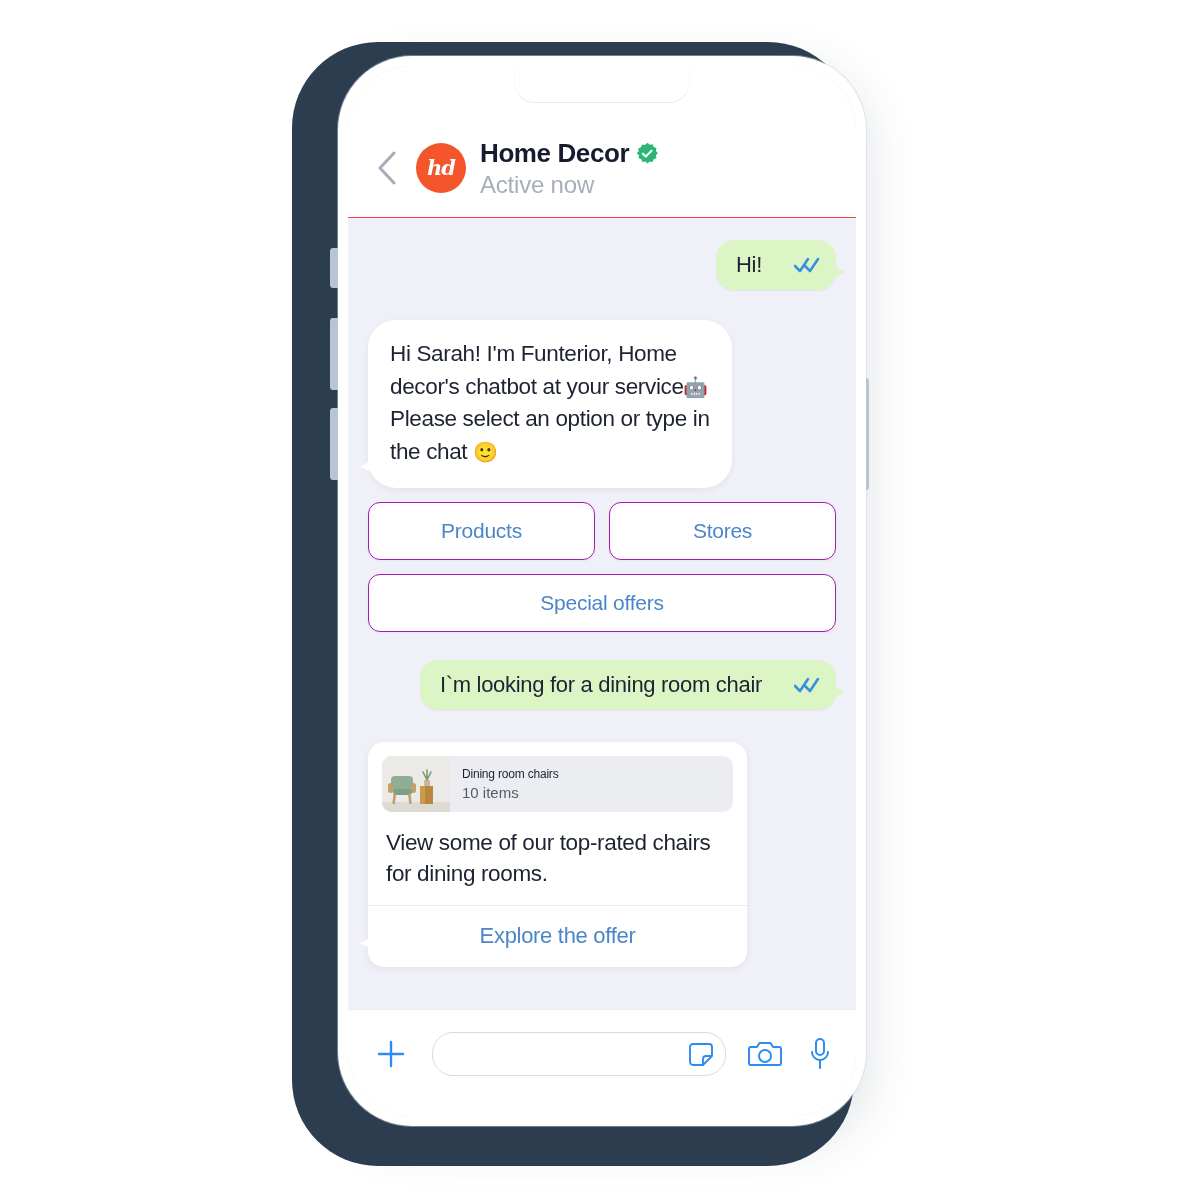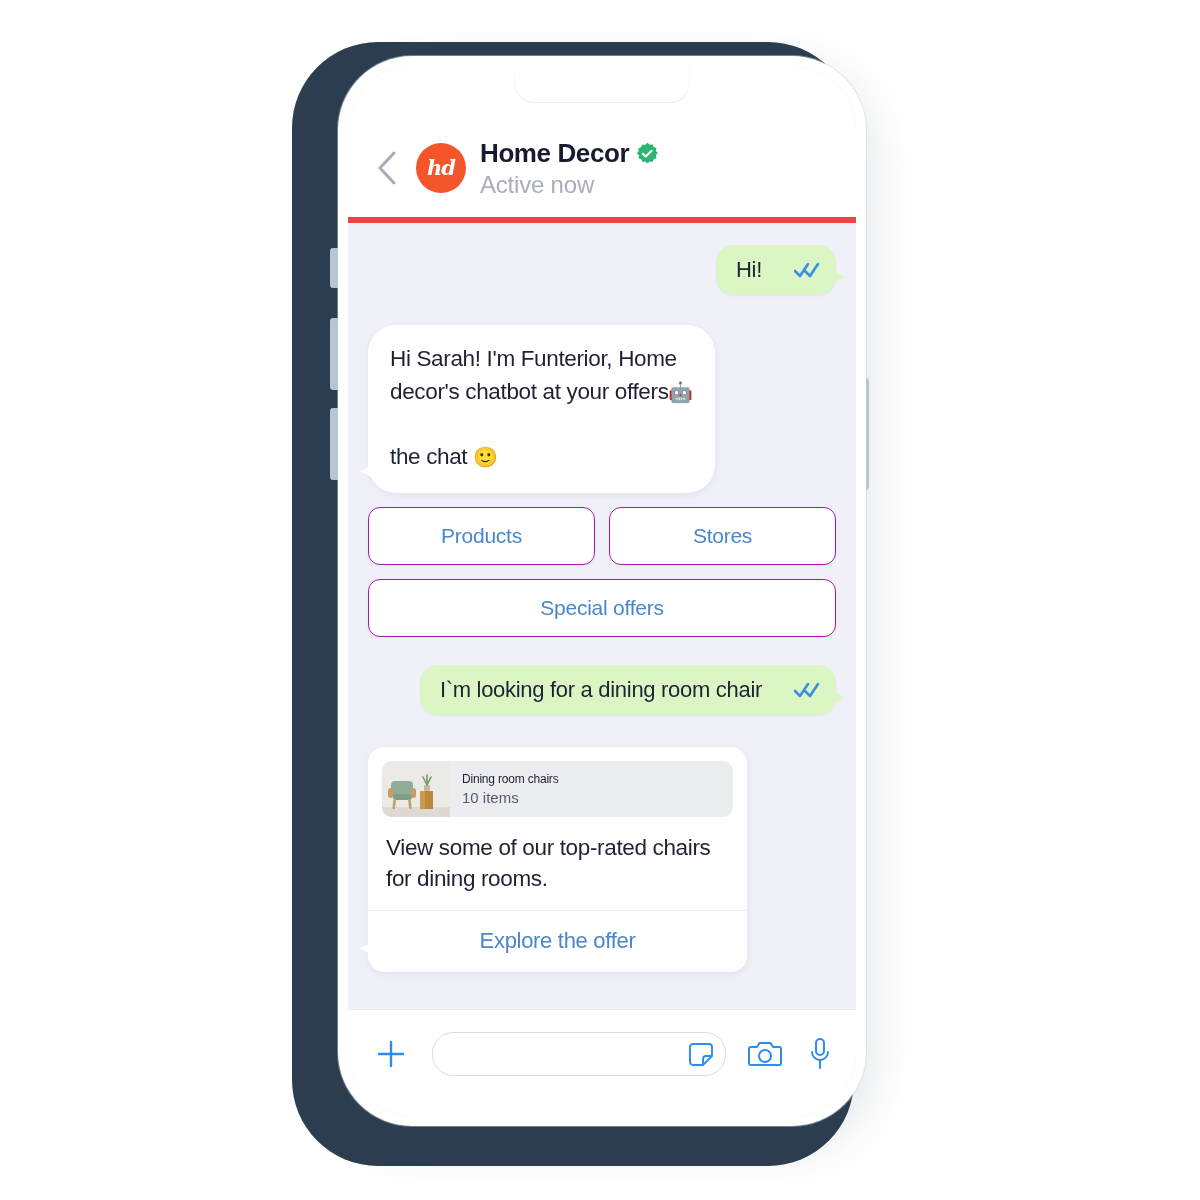--- a/index.html
+++ b/index.html
@@ -88,21 +88,21 @@
     z-index: 9;
     box-shadow: 0 1px 0 rgba(228,231,240,.9);
   }
 
   
   .chat-header {
     background: #ffffff;
     padding: 72px 0 18px 0;
     display: flex;
     align-items: center;
-    border-bottom: 6px solid #ef4444;
+    border-bottom: 1px solid #ef4444;
     flex: 0 0 auto;
     position: relative;
     z-index: 5;
   }
   .back-btn {
     width: 46px;
     display: flex;
     justify-content: center;
     align-items: center;
     margin-left: 16px;
@@ -391,22 +391,22 @@
               <path d="M1 9 L6 14 L14 2" fill="none" stroke="#3b8ee0" stroke-width="2.6" stroke-linecap="round" stroke-linejoin="round"></path>
               <path d="M11 9 L16 14 L24 2" fill="none" stroke="#3b8ee0" stroke-width="2.6" stroke-linecap="round" stroke-linejoin="round"></path>
             </svg>
           </div>
         </div>
 
         <div class="row in" style="margin-top:30px;">
           <div class="bubble-in">
             <div class="txt">
               <span>Hi Sarah! I'm Funterior, Home</span><br>
-              <span>decor's chatbot at your offers</span><span class="emoji">🤖</span><br>
-              <br>
+              <span>decor's chatbot at your service</span><span class="emoji">🤖</span><br>
+              <span>Please select an option or type in</span><br>
               <span>the chat</span>
               <span class="emoji">🙂</span>
             </div>
           </div>
         </div>
 
         <div class="quick-wrap">
           <div class="quick-btn half">
             <span>Products</span>
           </div>

